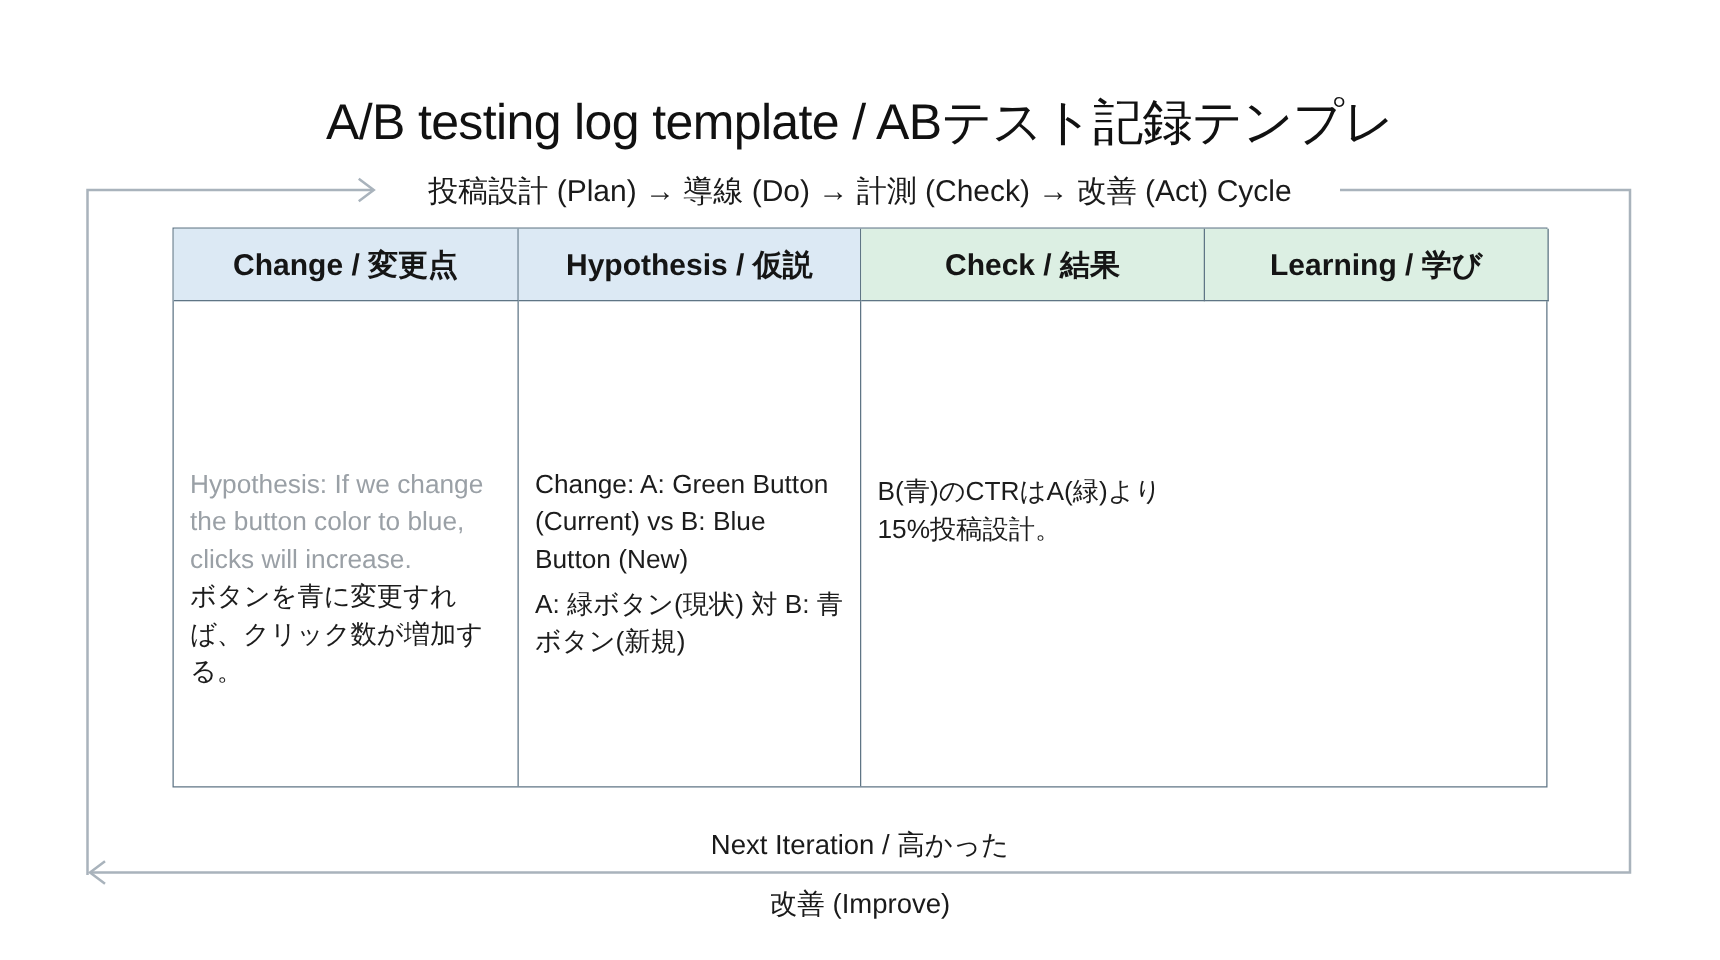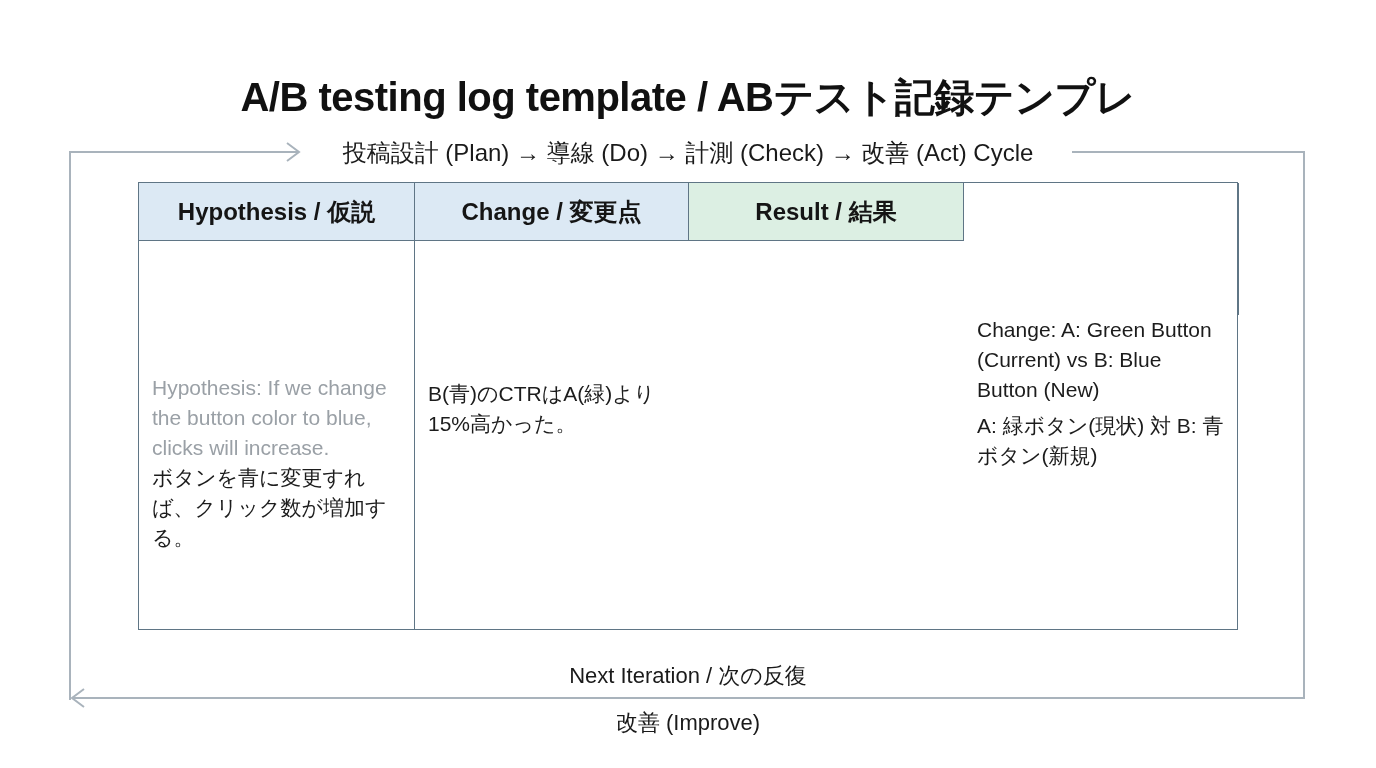--- a/index.html
+++ b/index.html
@@ -2,21 +2,21 @@
 <html><head>
   <meta charset="utf-8">
   <style>
     html, body { margin: 0; padding: 0; }
     body {
       width: 1376px; height: 768px; background: #ffffff; position: relative; overflow: hidden;
       font-family: "Liberation Sans", "DejaVu Sans", sans-serif; color: #1a1a1a;
     }
     .title {
       position: absolute; left: 0; right: 0; top: 70px; text-align: center;
-      font-size: 40px; font-weight: bold; letter-spacing: -0.5px; color: #111;
+      font-size: 40px; font-weight: normal; letter-spacing: -0.5px; color: #111;
     }
     .cycle-label {
       position: absolute; left: 0; right: 0; top: 137px; text-align: center;
       font-size: 24px; color: #1a1a1a;
     }
     .cycle-label span { background: #fff; padding: 0 22px; }
     svg.loop { position: absolute; left: 0; top: 0; }
     .tbl {
       position: absolute; left: 138px; top: 182px; width: 1100px; height: 448px;
       border: 1.5px solid #5f7585; box-sizing: border-box; display: grid;
@@ -54,31 +54,32 @@
     <polyline points="287,143 299,152 287,161"></polyline>
 
     <polyline points="1072,152 1304,152 1304,698 72,698"></polyline>
     <polyline points="84,689 72,698 84,707"></polyline>
   </g>
 </svg>
 
 <div class="cycle-label"><span>投稿設計 (Plan) → 導線 (Do) → 計測 (Check) → 改善 (Act) Cycle</span></div>
 
 <div class="tbl">
+  <div class="th blue">Change / 変更点</div>
   <div class="th blue">Hypothesis / 仮説</div>
-  <div class="th blue">Change / 変更点</div>
-  <div class="th green">Result / 結果</div>
+  <div class="th green">Check / 結果</div>
+  <div class="th green">Learning / 学び</div>
 
+  <div class="td">
+    <p class="hint">Hypothesis: If we change the button color to blue, clicks will increase.</p>
+    <p class="jp">ボタンを青に変更すれば、クリック数が増加する。</p>
+  </div>
   <div class="td">
     <p>Change: A: Green Button (Current) vs B: Blue Button (New)</p>
     <p class="jp">A: 緑ボタン(現状) 対 B: 青ボタン(新規)</p>
   </div>
   <div class="td">
-    <p class="hint">Hypothesis: If we change the button color to blue, clicks will increase.</p>
-    <p class="jp">ボタンを青に変更すれば、クリック数が増加する。</p>
-  </div>
-  <div class="td">
-    <p class="jp">B(青)のCTRはA(緑)より15%高かった。</p>
+    <p class="jp">B(青)のCTRはA(緑)より15%投稿設計。</p>
   </div>
 </div>
 
-<div class="bottom-label" style="top:661px;">Next Iteration / 次の反復</div>
+<div class="bottom-label" style="top:661px;">Next Iteration / 高かった</div>
 <div class="bottom-label" style="top:708px;text-align:center;">改善 (Improve)</div>
 
 </body></html>

